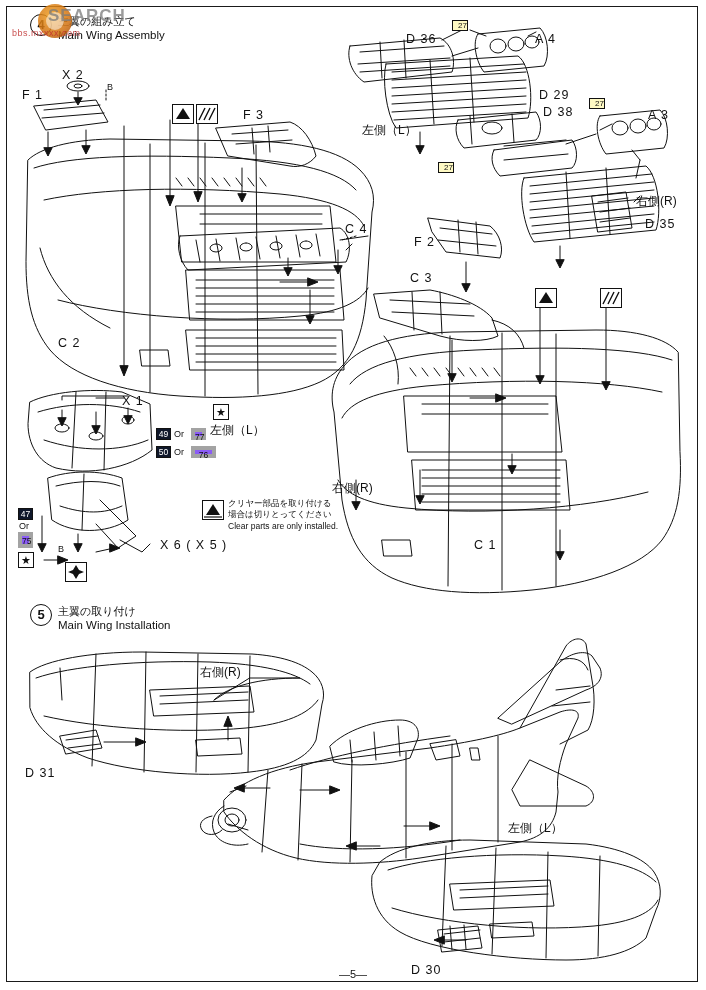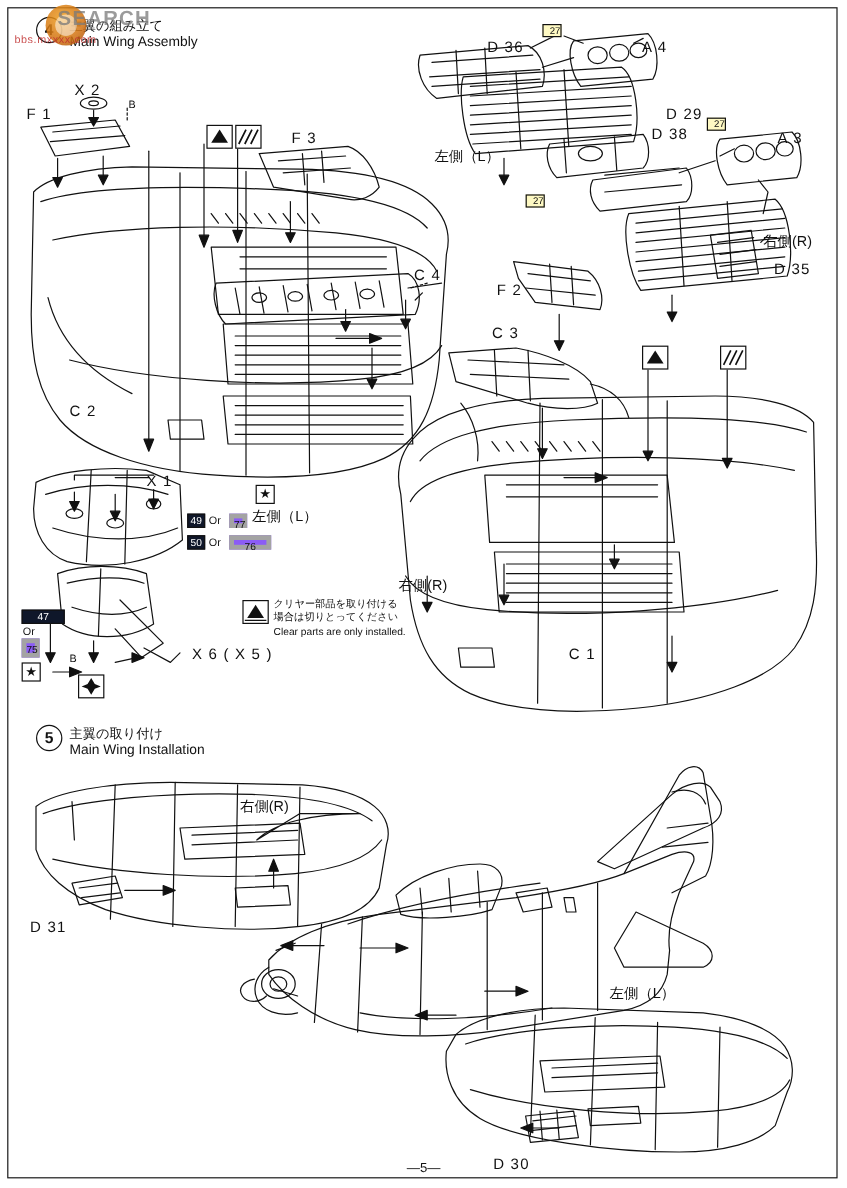--- a/index.html
+++ b/index.html
@@ -503,21 +503,21 @@
   <div class="lbl lbl-part" style="left:243px; top:108px;">F 3</div>
   <div class="lbl lbl-part" style="left:345px; top:222px;">C 4</div>
   <div class="lbl lbl-part" style="left:58px;  top:336px;">C 2</div>
   <div class="lbl lbl-x" style="left:122px; top:394px;">X 1</div>
   <div class="lbl lbl-side" style="left:210px; top:422px;">左側（L）</div>
   <div class="lbl lbl-small" style="left:58px; top:544px;">B</div>
   <div class="lbl lbl-x" style="left:160px; top:538px;">X 6 ( X 5 )</div>
 
   <div class="lbl lbl-part" style="left:406px; top:32px;">D 36</div>
   <div class="lbl lbl-part" style="left:535px; top:32px;">A 4</div>
-  <div class="lbl lbl-part" style="left:555px; top:88px;">D 29</div>
+  <div class="lbl lbl-part" style="left:539px; top:88px;">D 29</div>
   <div class="lbl lbl-part" style="left:543px; top:105px;">D 38</div>
   <div class="lbl lbl-part" style="left:648px; top:108px;">A 3</div>
   <div class="lbl lbl-side" style="left:362px; top:122px;">左側（L）</div>
   <div class="lbl lbl-side" style="left:636px; top:193px;">右側(R)</div>
   <div class="lbl lbl-part" style="left:645px; top:217px;">D 35</div>
   <div class="lbl lbl-part" style="left:414px; top:235px;">F 2</div>
   <div class="lbl lbl-part" style="left:410px; top:271px;">C 3</div>
   <div class="lbl lbl-side" style="left:332px; top:480px;">右側(R)</div>
   <div class="lbl lbl-part" style="left:474px; top:538px;">C 1</div>
 
@@ -526,24 +526,24 @@
   <div class="num-sq" style="left:438px; top:162px; width:16px; height:11px;">27</div>
 
   <div>
     <div class="colorbox" style="left:156px; top:428px; width:15px; height:12px;">49</div>
     <div class="lbl lbl-small" style="left:174px; top:429px;">Or</div>
     <div class="colorbox-w" style="left:191px; top:428px; width:15px; height:12px;">77</div>
   </div>
   <div>
     <div class="colorbox" style="left:156px; top:446px; width:15px; height:12px;">50</div>
     <div class="lbl lbl-small" style="left:174px; top:447px;">Or</div>
-    <div class="colorbox-w" style="left:191px; top:446px; width:35px; height:12px;">76</div>
+    <div class="colorbox-w" style="left:191px; top:446px; width:25px; height:12px;">76</div>
   </div>
   <div>
-    <div class="colorbox" style="left:18px; top:508px; width:36px; height:12px;">47</div>
+    <div class="colorbox" style="left:18px; top:508px; width:15px; height:12px;">47</div>
     <div class="lbl lbl-small" style="left:19px; top:521px;">Or</div>
     <div class="colorbox-w" style="left:18px; top:532px; width:15px; height:16px;">75</div>
   </div>
 
   <div class="star-box" style="left:213px; top:404px;">★</div>
   <div class="star-box" style="left:18px;  top:552px;">★</div>
 
   <div class="note-box" style="left:172px; top:104px;">
     <svg width="20" height="18" viewBox="0 0 20 18">
         <path d="M3,14 L10,3 L17,14 Z" fill="#111"></path>

